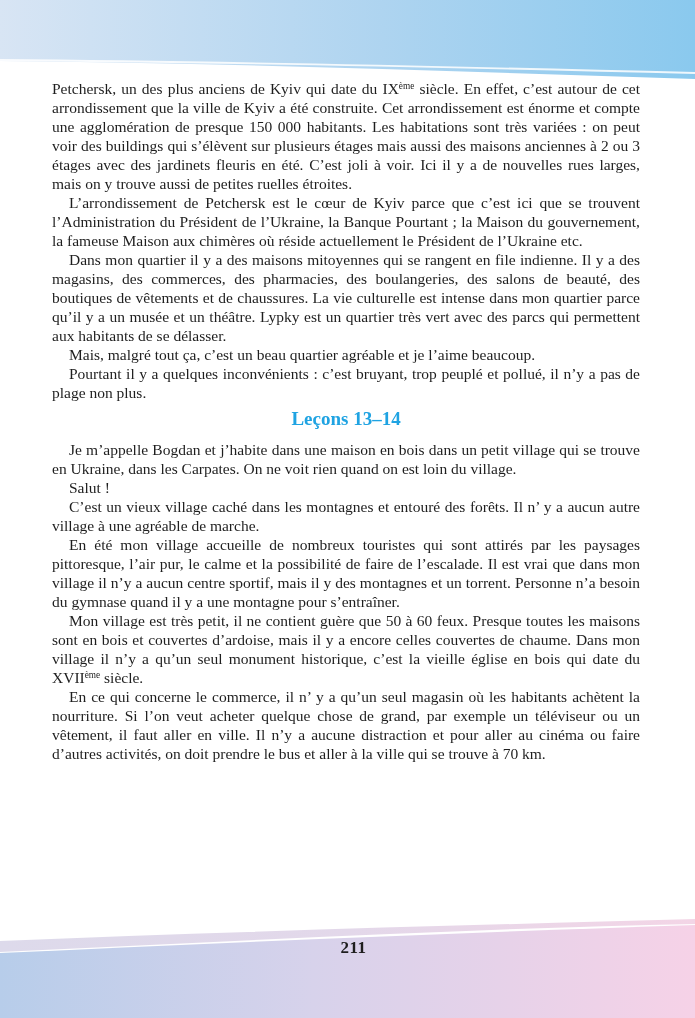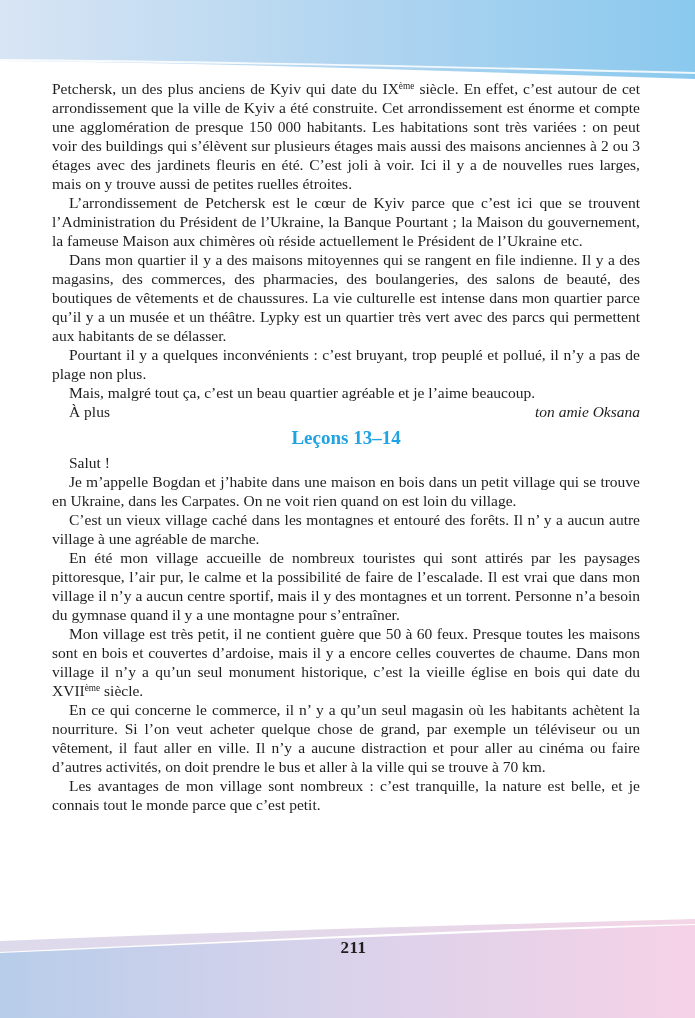--- a/index.html
+++ b/index.html
@@ -30,21 +30,21 @@
   .text-block p.no-indent { text-indent: 0; }
   sup { font-size: 0.6em; line-height: 0; vertical-align: 0.5em; letter-spacing: 0; }
   .signoff {
     display: flex;
     justify-content: space-between;
     align-items: baseline;
   }
   .signoff .left { padding-left: 17px; }
   .signoff .right { font-style: italic; }
   .lesson-heading {
-    margin: 7px 0 6px 0;
+    margin: 7px 0 12px 0;
     text-align: center;
     font-size: 19px;
     font-weight: bold;
     color: #1fa3e2;
   }
   .page-number {
     position: absolute;
     left: 0;
     width: 100%;
     top: 938px;
@@ -69,37 +69,32 @@
       </linearGradient>
     </defs>
     <path d="M0,0 H695 V79 C470,72 230,63 0,61 Z" fill="url(#hdrGrad)"></path>
     <path d="M0,60 C230,62 460,67 695,73" stroke="rgba(255,255,255,0.85)" stroke-width="1.8" fill="none"></path>
   </svg>
 
   <div class="text-block">
     <p class="no-indent">Petchersk, un des plus anciens de Kyiv qui date du IX<sup>ème</sup> siècle. En effet, c’est autour de cet arrondissement que la ville de Kyiv a été construite. Cet arrondissement est énorme et compte une agglomération de presque 150 000 habitants. Les habitations sont très variées : on peut voir des buildings qui s’élèvent sur plusieurs étages mais aussi des maisons anciennes à 2 ou 3 étages avec des jardinets fleuris en été. C’est joli à voir. Ici il y a de nouvelles rues larges, mais on y trouve aussi de petites ruelles étroites.</p>
     <p>L’arrondissement de Petchersk est le cœur de Kyiv parce que c’est ici que se trouvent l’Administration du Président de l’Ukraine, la Banque Pourtant ; la Maison du gouvernement, la fameuse Maison aux chimères où réside actuellement le Président de l’Ukraine etc.</p>
     <p>Dans mon quartier il y a des maisons mitoyennes qui se rangent en file indienne. Il y a des magasins, des commerces, des pharmacies, des boulangeries, des salons de beauté, des boutiques de vêtements et de chaussures. La vie culturelle est intense dans mon quartier parce qu’il y a un musée et un théâtre. Lypky est un quartier très vert avec des parcs qui permettent aux habitants de se délasser.</p>
+    <p>Mais, malgré tout ça, c’est un beau quartier agréable et je l’aime beaucoup.</p>
     <p>Pourtant il y a quelques inconvénients : c’est bruyant, trop peuplé et pollué, il n’y a pas de plage non plus.</p>
-    <p>Mais, malgré tout ça, c’est un beau quartier agréable et je l’aime beaucoup.</p>
 
-    <div class="signoff">
-      <span class="left">À plus</span>
-      <span class="right">ton amie Oksana</span>
-    </div>
 
     <h2 class="lesson-heading">Leçons 13–14</h2>
 
+    <p>Je m’appelle Bogdan et j’habite dans une maison en bois dans un petit village qui se trouve en Ukraine, dans les Carpates. On ne voit rien quand on est loin du village.</p>
     <p>Salut !</p>
-    <p>Je m’appelle Bogdan et j’habite dans une maison en bois dans un petit village qui se trouve en Ukraine, dans les Carpates. On ne voit rien quand on est loin du village.</p>
     <p>C’est un vieux village caché dans les montagnes et entouré des forêts. Il n’ y a aucun autre village à une agréable de marche.</p>
     <p>En été mon village accueille de nombreux touristes qui sont attirés par les paysages pittoresque, l’air pur, le calme et la possibilité de faire de l’escalade. Il est vrai que dans mon village il n’y a aucun centre sportif, mais il y des montagnes et un torrent. Personne n’a besoin du gymnase quand il y a une montagne pour s’entraîner.</p>
     <p>Mon village est très petit, il ne contient guère que 50 à 60 feux. Presque toutes les maisons sont en bois et couvertes d’ardoise, mais il y a encore celles couvertes de chaume. Dans mon village il n’y a qu’un seul monument historique, c’est la vieille église en bois qui date du XVII<sup>ème</sup> siècle.</p>
     <p>En ce qui concerne le commerce, il n’ y a qu’un seul magasin où les habitants achètent la nourriture. Si l’on veut acheter quelque chose de grand, par exemple un téléviseur ou un vêtement, il faut aller en ville. Il n’y a aucune distraction et pour aller au cinéma ou faire d’autres activités, on doit prendre le bus et aller à la ville qui se trouve à 70 km.</p>
-    <p>Les avantages de mon village sont nombreux : c’est tranquille, la nature est belle, et je connais tout le monde parce que c’est petit.</p>
   </div>
 
   <svg class="band band-bottom" width="695" height="103" viewBox="0 0 695 103" aria-hidden="true">
     <defs>
       <linearGradient id="footGrad" x1="0" y1="0" x2="1" y2="0">
         <stop offset="0" stop-color="#b7cdea"></stop>
         <stop offset="0.45" stop-color="#d7d2eb"></stop>
         <stop offset="1" stop-color="#f6d2e7"></stop>
       </linearGradient>
       <linearGradient id="sliverGrad" x1="0" y1="0" x2="1" y2="0">

